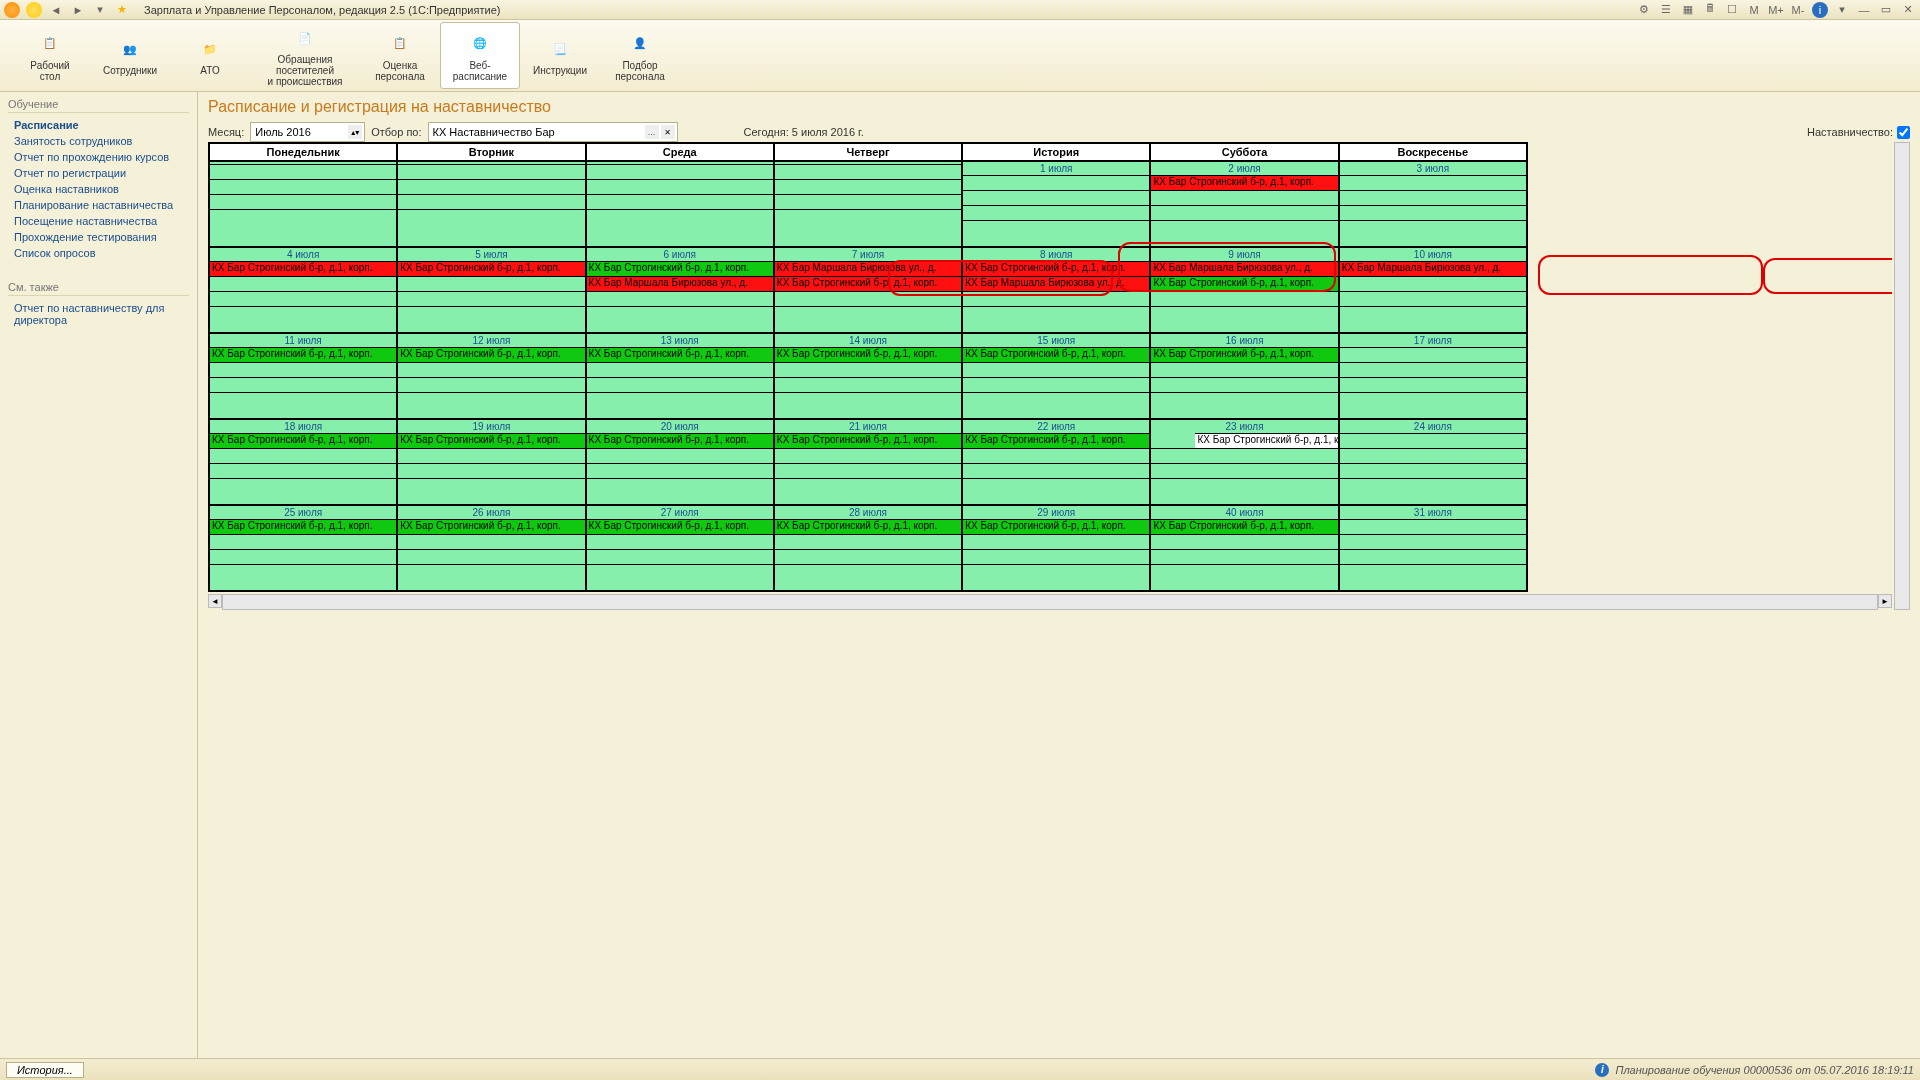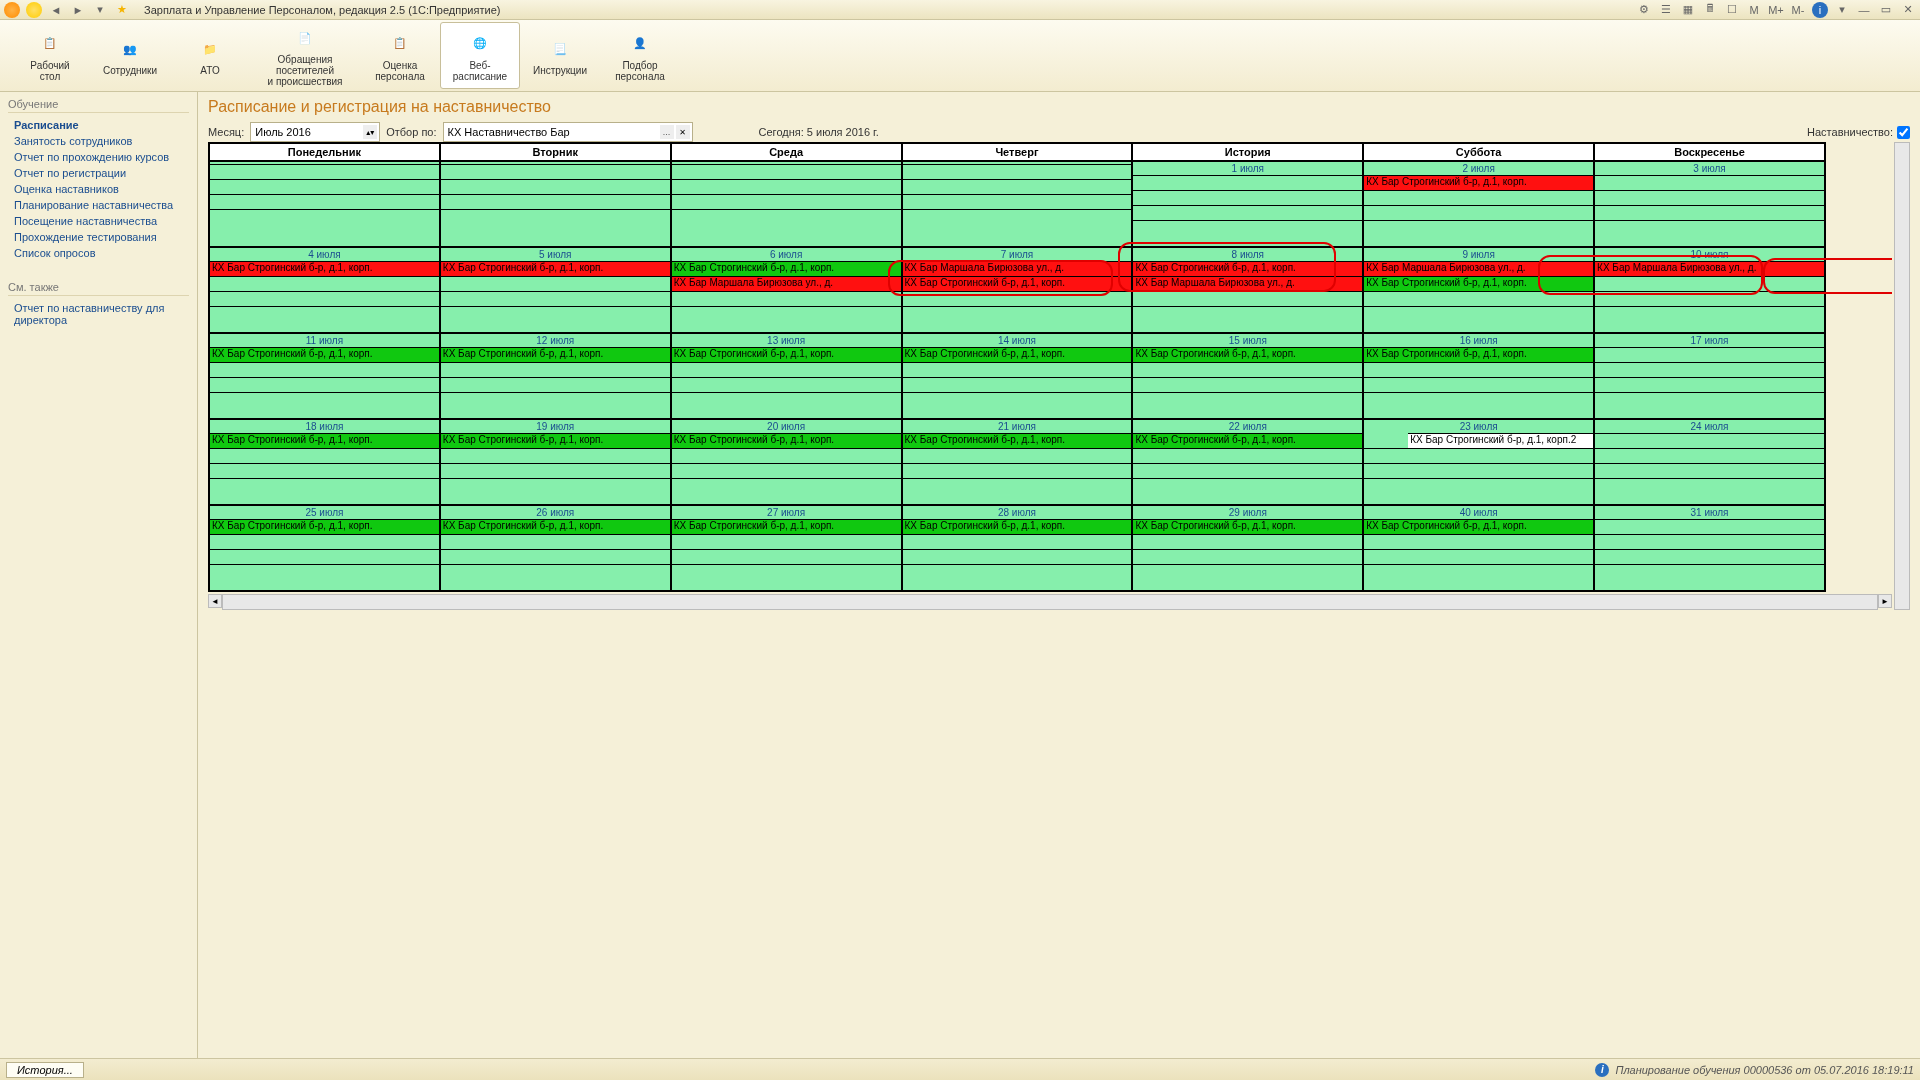--- a/index.html
+++ b/index.html
@@ -24,21 +24,21 @@
 .sb-link.active { font-weight: bold; }
 .main { flex: 1; padding: 6px 10px 0 10px; display: flex; flex-direction: column; }
 .page-title { color: #c77a1e; font-size: 16px; margin-bottom: 6px; }
 .filters { display: flex; align-items: center; gap: 6px; margin-bottom: 0; font-size: 11px; }
 .filters label { color: #333; }
 .filters .combo { height: 20px; border: 1px solid #b8b08a; background: #fff; padding: 0 18px 0 4px; position: relative; display: inline-flex; align-items: center; }
 .filters .combo .dd { position: absolute; right: 2px; top: 2px; width: 14px; height: 14px; background: #eee; display: flex; align-items: center; justify-content: center; font-size: 8px; }
 .filters .today { margin-left: 60px; color: #333; }
 .filters .right { margin-left: auto; display: flex; align-items: center; gap: 4px; }
 .cal-wrap { flex: 1; overflow: auto; position: relative; }
-.cal { border-collapse: collapse; width: 1618px; table-layout: fixed; }
+.cal { border-collapse: collapse; width: 1320px; table-layout: fixed; }
 .cal th { background: #fff; border: 2px solid #000; font-size: 11px; font-weight: bold; padding: 2px; text-align: center; }
 .cal td.daycell { height: 86px; border: 2px solid #000; vertical-align: top; padding: 0; background: #86efac; position: relative; }
 .dnum { text-align: center; font-size: 10px; color: #1a4d8f; padding: 1px 0; }
 .rows { }
 .slot { height: 15px; border-top: 1px solid #000; font-size: 10px; padding: 0 2px; overflow: hidden; white-space: nowrap; }
 .slot.red { background: #ff1010; color: #000; }
 .slot.green { background: #10c810; color: #000; }
 .slot.plain { background: #fff; color: #000; margin-left: 44px; }
 .oval { position: absolute; border: 2px solid #e00000; border-radius: 12px; pointer-events: none; }
 .statusbar { height: 22px; background: linear-gradient(#f3ecd0,#ebe2bc); border-top: 1px solid #ccc5a0; display: flex; align-items: center; padding: 0 6px; font-size: 11px; font-style: italic; }
@@ -134,21 +134,21 @@
     <div id="sb-links2">
         <div class="sb-link">Отчет по наставничеству для директора</div>
       </div>
   </div>
 
   <div class="main">
     <div class="page-title">Расписание и регистрация на наставничество</div>
 
     <div class="filters">
       <label>Месяц:</label>
-      <span class="combo" style="width:130px">
+      <span class="combo" style="width:115px">
         <span>Июль 2016</span>
         <span class="dd">▴▾</span>
       </span>
       <label>Отбор по:</label>
       <span class="combo" style="width:250px">
         <span>КХ Наставничество Бар</span>
         <span class="dd" style="right:18px">…</span>
         <span class="dd">✕</span>
       </span>
       <span class="today">Сегодня: 5 июля 2016 г.</span>

